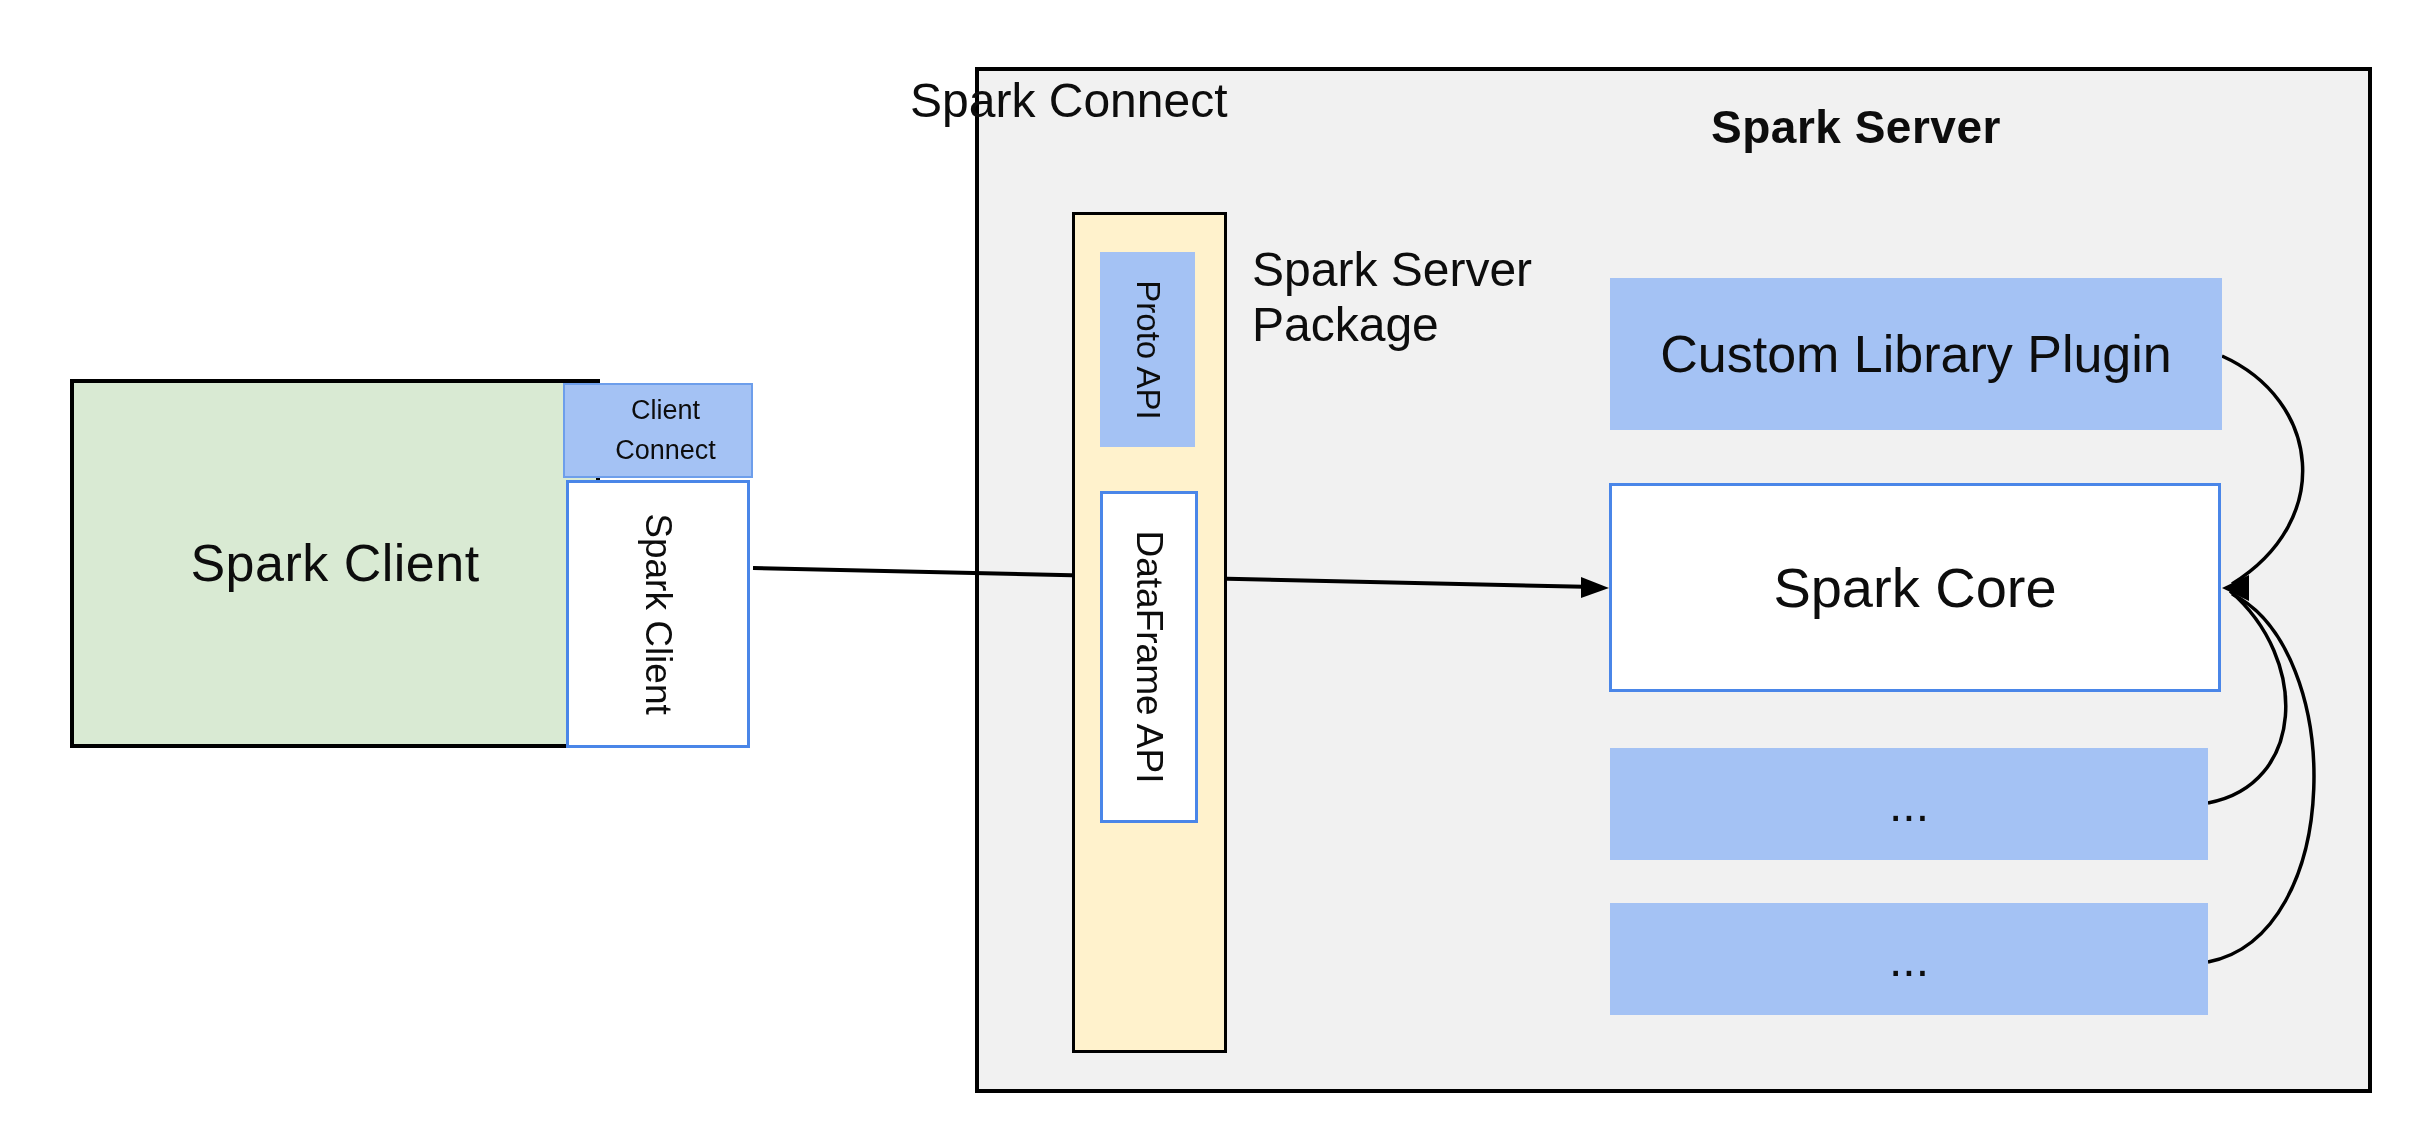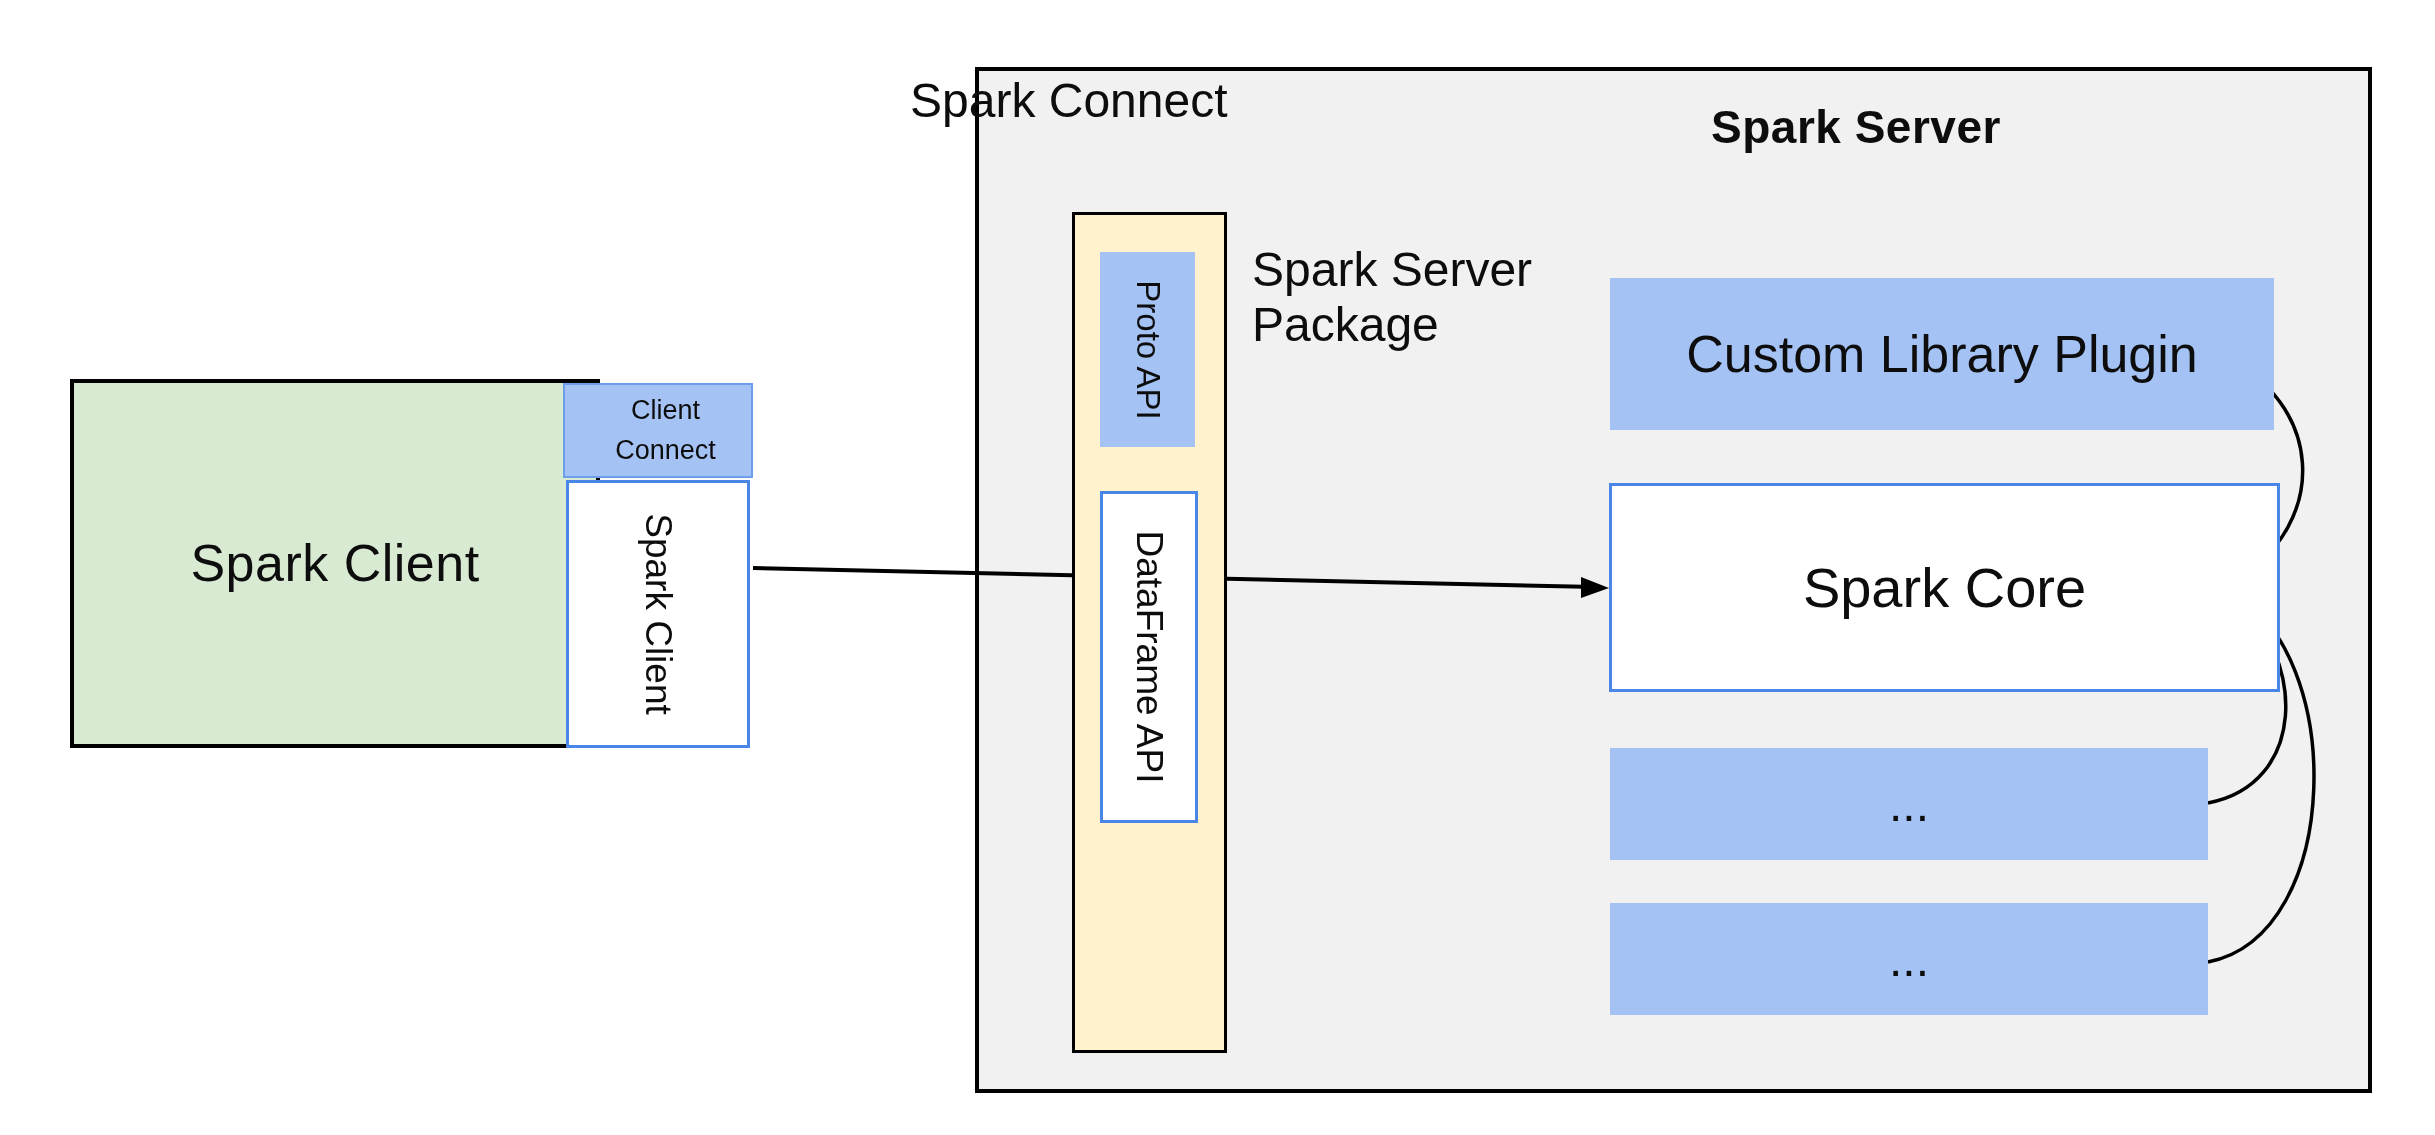--- a/index.html
+++ b/index.html
@@ -47,24 +47,24 @@
   .dataframe-box{left:1100px; top:491px; width:98px; height:332px;
     background:#ffffff; border:3px solid var(--blueBorder);}
   .dataframe-box .vtext{font-size:37px;}
 
   .server-lib-label{left:1252px; top:243px; width:420px;
     font-size:48px; line-height:1.14; text-align:left;}
 
   .server-title{left:1606px; top:100px; width:500px;
     font-size:46px; font-weight:700; text-align:center; letter-spacing:.5px;}
 
-  .plugin-box{left:1610px; top:278px; width:664px; height:152px;
+  .plugin-box{left:1610px; top:278px; width:612px; height:152px;
     background:var(--blue); font-size:52px;}
 
-  .core-box{left:1609px; top:483px; width:671px; height:209px;
+  .core-box{left:1609px; top:483px; width:612px; height:209px;
     background:#ffffff; border:3px solid var(--blueBorder); font-size:56px;}
 
   .dots-box{background:var(--blue); font-size:48px;}
   .dots1{left:1610px; top:748px; width:598px; height:112px;}
   .dots2{left:1610px; top:903px; width:598px; height:112px;}
 
   svg.wires{left:0; top:0; width:2435px; height:1135px; pointer-events:none;}
 </style>
 </head>
 <body>

